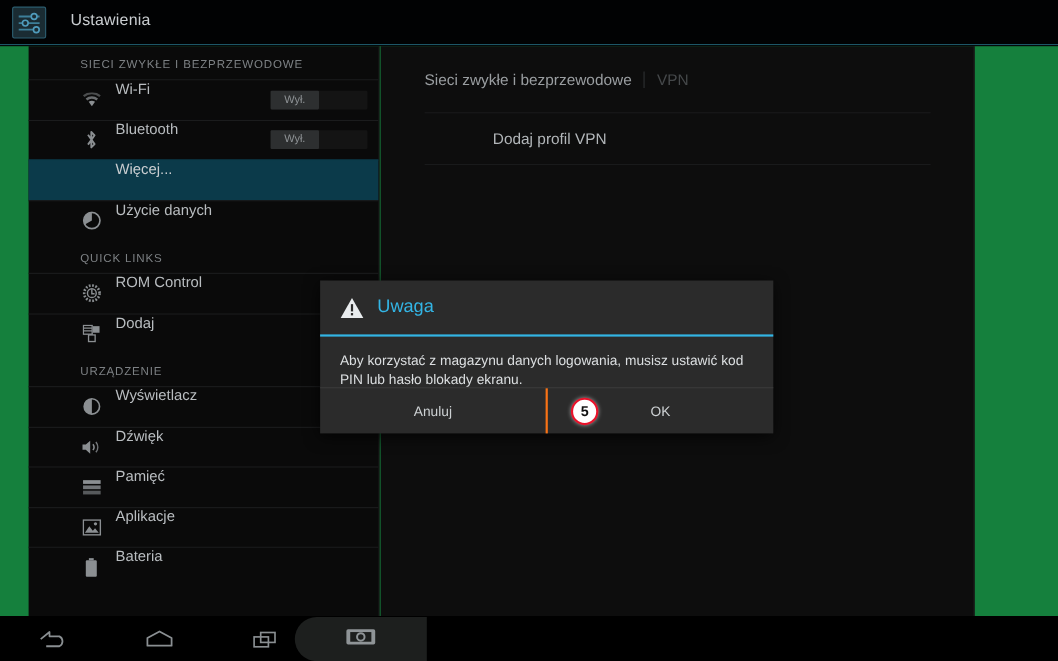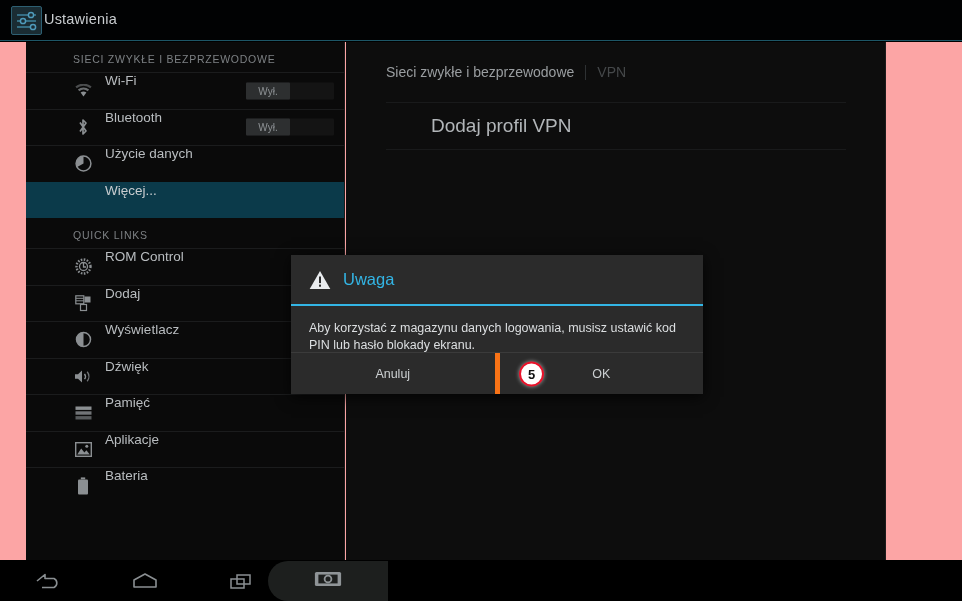--- a/index.html
+++ b/index.html
@@ -18,28 +18,28 @@
     border-bottom:1px solid #1d5666;
   }
   #app-icon {
     position:absolute; left:11px; top:6px; width:31px; height:29px;
     background:#1a2c33;
     border:1px solid #2d5f72;
     border-radius:2px;
   }
   #app-icon svg { display:block; }
   #app-title {
-    position:absolute; left:44px; top:11px;
+    position:absolute; left:64px; top:11px;
     font-size:14.5px; color:#c9cdd0; letter-spacing:.2px;
   }
 
   
   #body-area {
     position:absolute; left:0; top:42px; width:962px; height:518px;
-    background:#fca5a5;
+    background:#15803d;
   }
   #sidebar {
     position:absolute; left:26px; top:0; width:319px; height:518px;
     background:#0a0a0a;
     border-right:1px solid #1a1a1a;
   }
   #content {
     position:absolute; left:346px; top:0; width:540px; height:518px;
     background:#0d0d0d;
     border-right:1px solid #1c1c1c;
@@ -104,23 +104,23 @@
   }
   #breadcrumb .bc-sub { color:#45484a; }
 
   .crow {
     position:absolute; left:40px; width:460px;
     border-top:1px solid #191a1b;
     border-bottom:1px solid #191a1b;
     height:48px;
   }
   .crow .ctext {
-    position:absolute; left:45px; top:50%;
+    position:absolute; left:62px; top:50%;
     transform:translateY(-50%);
-    font-size:19px; color:#b2b6b9;
+    font-size:14px; color:#b2b6b9;
   }
 
   
   #dialog {
     position:absolute; left:275px; top:213px;
     width:412px; height:139px;
     background:#2b2b2b;
     box-shadow:0 3px 14px rgba(0,0,0,.75);
     margin-left:16px;
   }
@@ -144,21 +144,21 @@
     position:absolute; left:0; bottom:0;
     width:412px; height:42px;
     border-top:1px solid #3b3b3b;
     display:flex;
   }
   .dlg-btn {
     flex:1; position:relative;
     display:flex; align-items:center; justify-content:center;
     font-size:12.5px; color:#ccd0d2;
   }
-  .dlg-btn.left { border-right:5px solid #f97316; }
+  .dlg-btn.left { border-right:2px solid #f97316; }
   #ok-badge {
     position:absolute; left:50%; margin-left:22px; top:50%;
     transform:translateY(-50%);
     width:25px; height:25px; border-radius:50%;
     background:#fff; border:2.5px solid #e8122a;
     display:flex; align-items:center; justify-content:center;
     font-size:13px; font-weight:bold; color:#111;
     box-shadow:0 0 4px rgba(255,255,255,.55);
   }
 
@@ -226,32 +226,32 @@
           <svg width="14" height="18" viewBox="0 0 14 18">
             <path d="M4 4.5 L10 13 L7 16 V2 L10 5 L4 13.5" stroke="#8b8f92" stroke-width="1.7" fill="none" stroke-linejoin="round"></path>
           </svg>
         </span>
         <span class="lbl">Bluetooth</span>
         <span class="toggle">
           <span class="knob">Wył.</span>
         </span>
       </div>
 
+      <div class="srow selected noicon">
+        <span class="lbl">Więcej...</span>
+      </div>
+
       <div class="srow">
         <span class="ic">
           <svg width="17" height="17" viewBox="0 0 17 17">
             <circle cx="8.5" cy="8.5" r="7.4" fill="none" stroke="#8b8f92" stroke-width="1.5"></circle>
             <path d="M8.5 8.5 L8.5 1.1 A7.4 7.4 0 0 0 2.2 12.1 Z" fill="#8b8f92"></path>
           </svg>
         </span>
         <span class="lbl">Użycie danych</span>
-      </div>
-
-      <div class="srow selected noicon">
-        <span class="lbl">Więcej...</span>
       </div>
 
       <div class="sec-header">QUICK LINKS</div>
 
       <div class="srow">
         <span class="ic">
           <svg width="17" height="17" viewBox="0 0 17 17">
             <circle cx="8.5" cy="8.5" r="7" fill="none" stroke="#8b8f92" stroke-width="2.4" stroke-dasharray="1.6 1.4"></circle>
             <circle cx="8.5" cy="8.5" r="4" fill="none" stroke="#8b8f92" stroke-width="1.3"></circle>
             <path d="M8.5 5 v4 h2.5" stroke="#8b8f92" stroke-width="1.3" fill="none"></path>
@@ -266,20 +266,21 @@
             <rect x="0.8" y="0.8" width="8" height="8" fill="none" stroke="#8b8f92" stroke-width="1.2"></rect>
             <line x1="0.8" y1="3.3" x2="8.8" y2="3.3" stroke="#8b8f92" stroke-width="1"></line>
             <line x1="0.8" y1="5.8" x2="8.8" y2="5.8" stroke="#8b8f92" stroke-width="1"></line>
             <rect x="9.5" y="1.5" width="6" height="6" fill="#8b8f92"></rect>
             <rect x="5.5" y="9.5" width="6" height="6" fill="none" stroke="#8b8f92" stroke-width="1.2"></rect>
           </svg>
         </span>
         <span class="lbl">Dodaj</span>
       </div>
 
+      <div class="sec-header">URZĄDZENIE</div>
 
       <div class="srow">
         <span class="ic">
           <svg width="17" height="17" viewBox="0 0 17 17">
             <circle cx="8.5" cy="8.5" r="7" fill="none" stroke="#8b8f92" stroke-width="1.5"></circle>
             <path d="M8.5 1.5 a7 7 0 0 0 0 14 Z" fill="#8b8f92"></path>
           </svg>
         </span>
         <span class="lbl">Wyświetlacz</span>
       </div>

